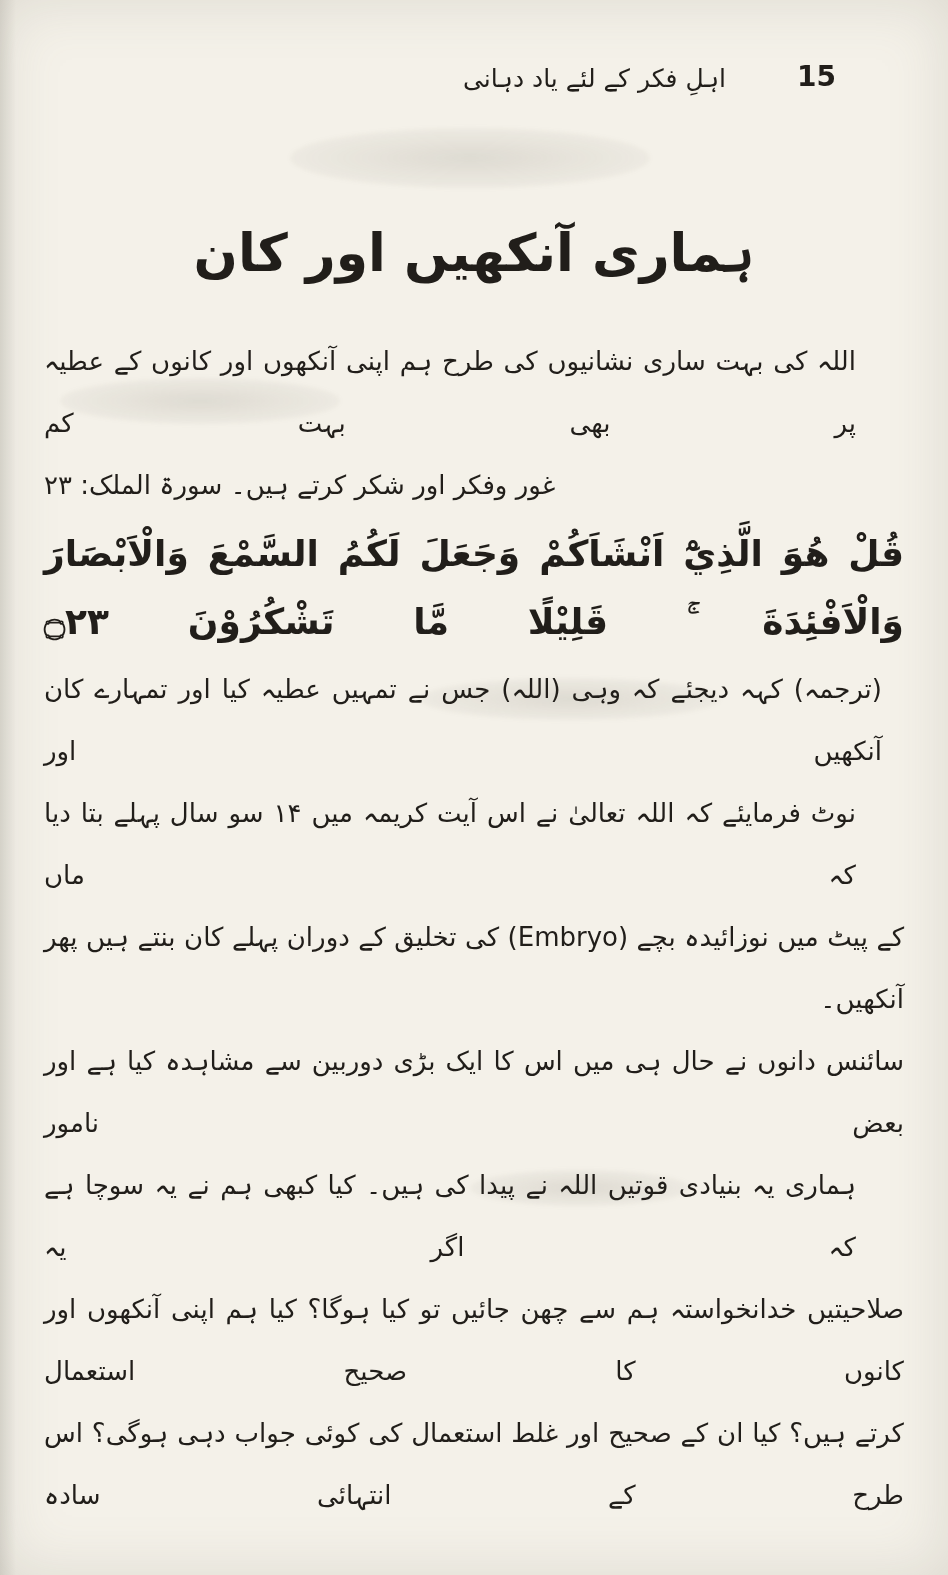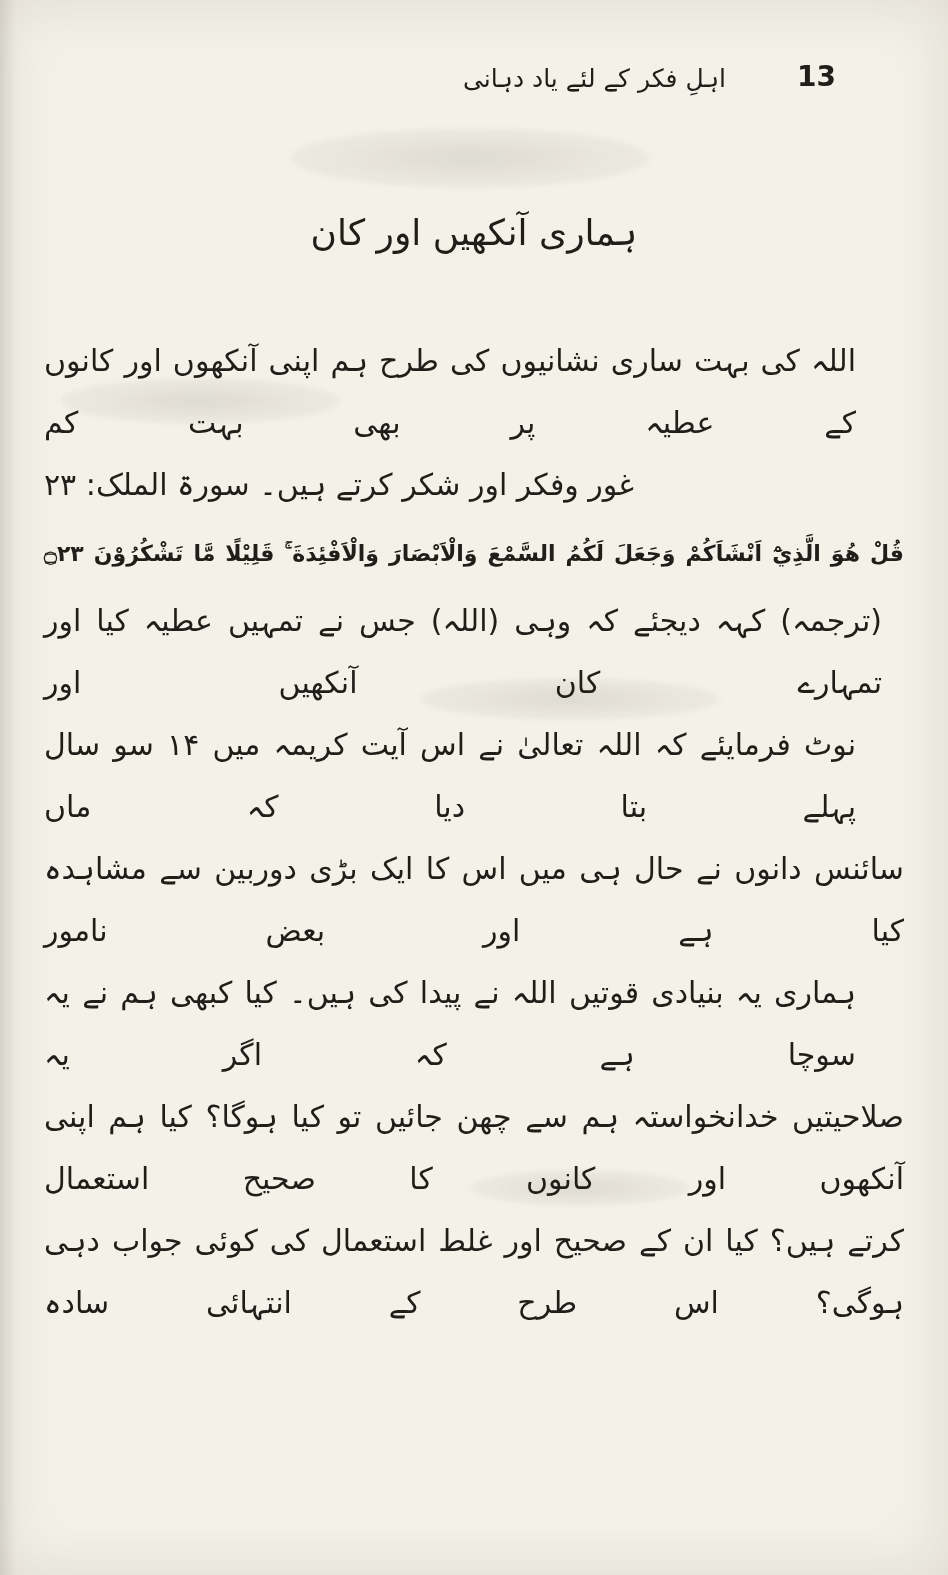--- a/index.html
+++ b/index.html
@@ -34,33 +34,33 @@
     position:absolute; top:8px; right:222px;
     letter-spacing:0.5px;
   }
   .page-number {
     position:absolute; top:4px; right:112px;
     font-weight:bold; font-size:28px;
   }
   .doc-title {
     position:absolute; top:188px; left:0; right:0;
     text-align:center;
-    font-size:36px; font-weight:normal;
+    font-size:52px; font-weight:bold;
     letter-spacing:1px;
   }
   .content {
     position:absolute; top:330px; right:44px; left:44px;
   }
   .u-line {
-    font-size:30px;
+    font-size:26px;
     line-height:62px;
     white-space:normal;
   }
   .v-line {
-    font-size:22px;
+    font-size:36px;
     font-weight:bold;
     line-height:68px;
   }
   .j  { text-align:justify; text-align-last:justify; }
   .r  { text-align:left; }
   .indent { padding-right:48px; }
   .indent-sm { padding-right:22px; }
   .verse-block { margin-top:4px; margin-bottom:2px; }
 </style>
 </head>
@@ -69,21 +69,21 @@
 <div class="page">
 
   <div class="edge-shade"></div>
   <div class="smudge" style="top:128px; left:290px; width:360px; height:60px;"></div>
   <div class="smudge" style="top:378px; left:60px; width:280px; height:46px;"></div>
   <div class="smudge" style="top:678px; left:420px; width:300px; height:42px;"></div>
   <div class="smudge" style="top:1170px; left:470px; width:220px; height:36px;"></div>
 
   <div class="header">
     <div class="running-title">اہلِ فکر کے لئے یاد دہانی</div>
-    <div class="page-number">13</div>
+    <div class="page-number">15</div>
   </div>
 
   <h1 class="doc-title">ہماری آنکھیں اور کان</h1>
 
   <div class="content">
 
     <div>
       <div class="u-line j indent">اللہ کی بہت ساری نشانیوں کی طرح ہم اپنی آنکھوں اور کانوں کے عطیہ پر بھی بہت کم</div>
       <div class="u-line r">غور وفکر اور شکر کرتے ہیں۔ سورۃ الملک: ۲۳</div>
     </div>
@@ -91,20 +91,21 @@
     <div class="verse-block">
       <div class="v-line j">قُلْ هُوَ الَّذِيْٓ اَنْشَاَكُمْ وَجَعَلَ لَكُمُ السَّمْعَ وَالْاَبْصَارَ وَالْاَفْئِدَةَ ۚ قَلِيْلًا مَّا تَشْكُرُوْنَ ۝۲۳</div>
     </div>
 
     <div>
       <div class="u-line j indent-sm">(ترجمہ) کہہ دیجئے کہ وہی (اللہ) جس نے تمہیں عطیہ کیا اور تمہارے کان آنکھیں اور</div>
     </div>
 
     <div>
       <div class="u-line j indent">نوٹ فرمایئے کہ اللہ تعالیٰ نے اس آیت کریمہ میں ۱۴ سو سال پہلے بتا دیا کہ ماں</div>
+      <div class="u-line j">کے پیٹ میں نوزائیدہ بچے (Embryo) کی تخلیق کے دوران پہلے کان بنتے ہیں پھر آنکھیں۔</div>
       <div class="u-line j">سائنس دانوں نے حال ہی میں اس کا ایک بڑی دوربین سے مشاہدہ کیا ہے اور بعض نامور</div>
     </div>
 
     <div>
       <div class="u-line j indent">ہماری یہ بنیادی قوتیں اللہ نے پیدا کی ہیں۔ کیا کبھی ہم نے یہ سوچا ہے کہ اگر یہ</div>
       <div class="u-line j">صلاحیتیں خدانخواستہ ہم سے چھن جائیں تو کیا ہوگا؟ کیا ہم اپنی آنکھوں اور کانوں کا صحیح استعمال</div>
       <div class="u-line j">کرتے ہیں؟ کیا ان کے صحیح اور غلط استعمال کی کوئی جواب دہی ہوگی؟ اس طرح کے انتہائی سادہ</div>
 
     </div>
 

